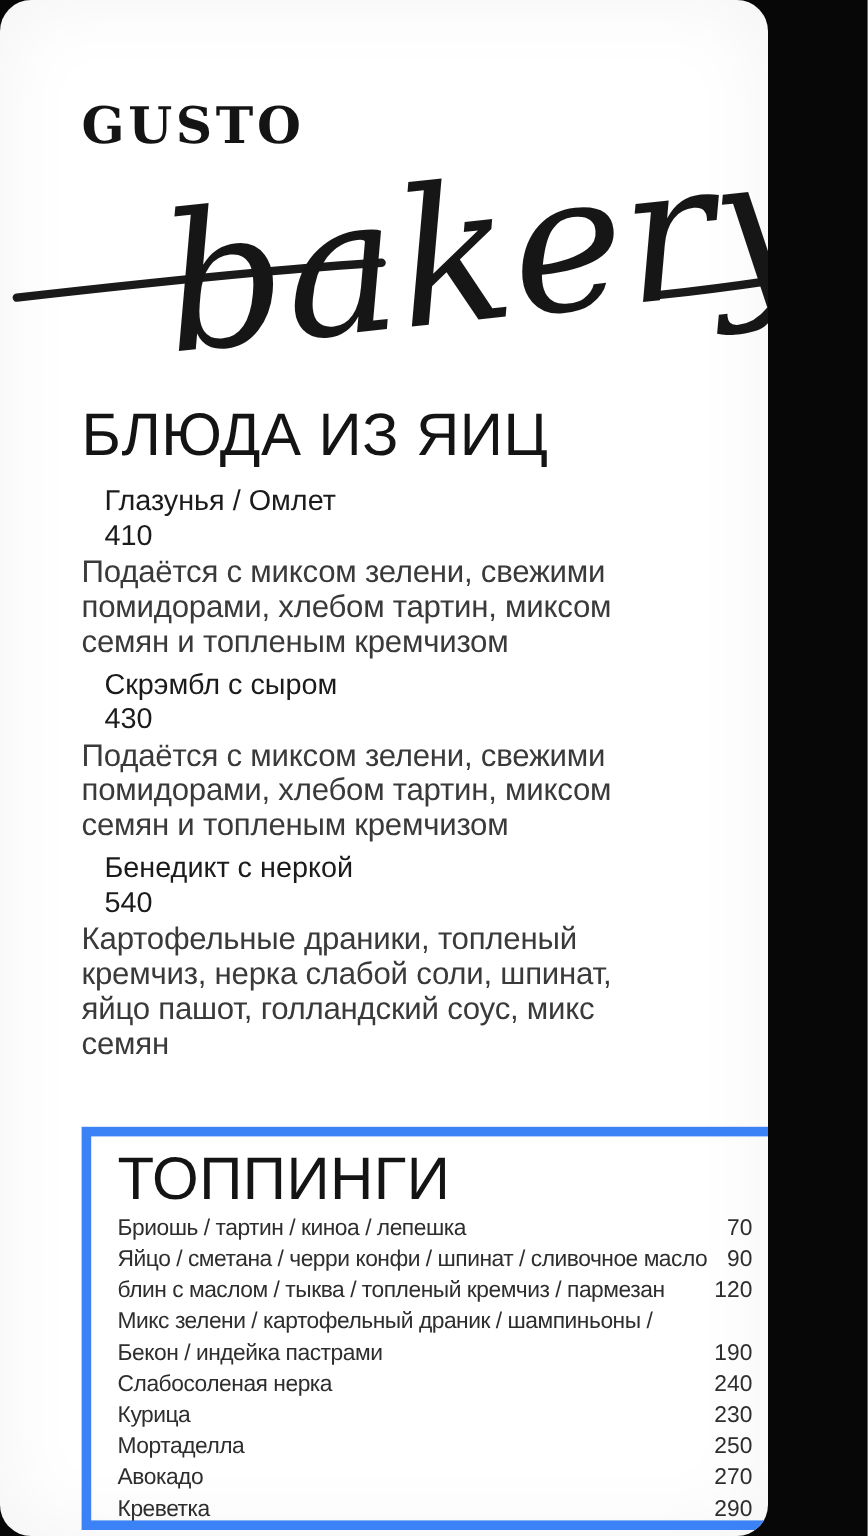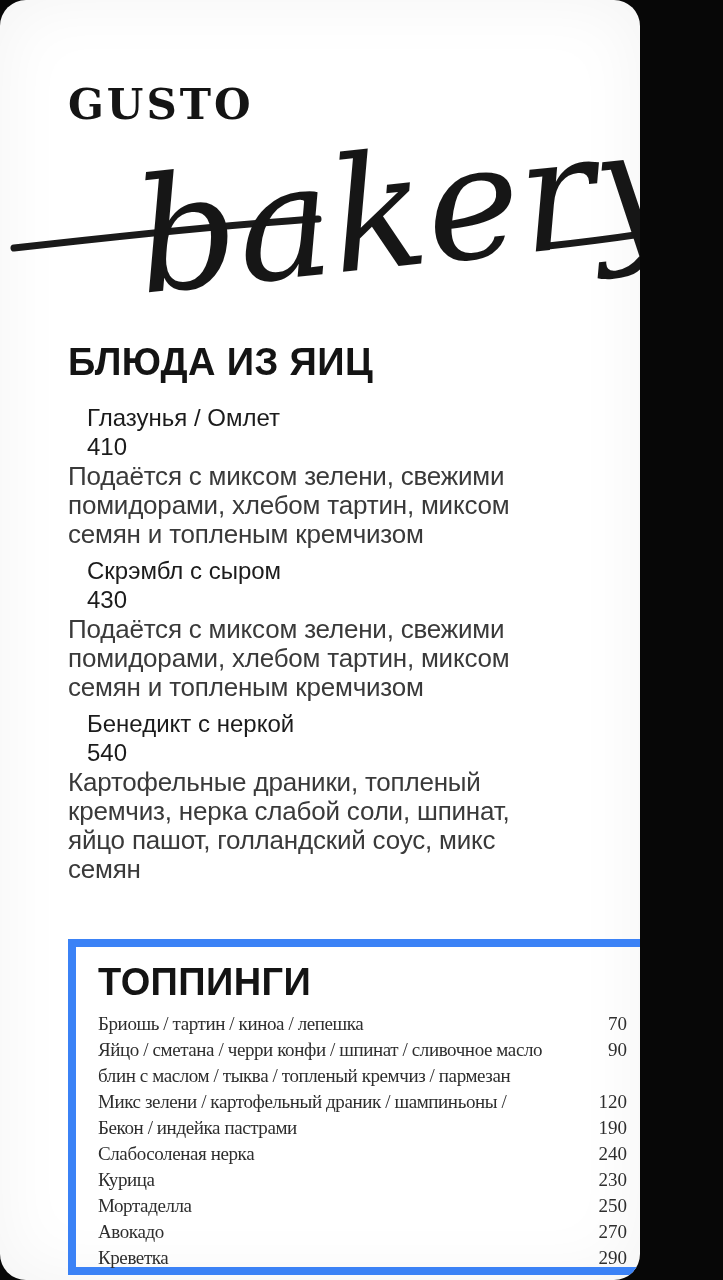--- a/index.html
+++ b/index.html
@@ -29,22 +29,22 @@
   .script-wrap {
     position:absolute; left:0; top:70px;
     width:723px; height:290px;
   }
   .script-wrap svg { display:block; }
   
   .egg-section {
     position:absolute; left:68px; top:341px; width:587px;
   }
   .section-title {
-    font-size:38px;
-    font-weight:bold;
+    font-size:50px;
+    font-weight:normal;
     letter-spacing:0.4px;
     color:#141414;
     line-height:42px;
   }
   .egg-section .section-title { margin-bottom:20px; }
   .menu-item { margin-bottom:7px; }
   .item-head {
     display:flex; justify-content:space-between; align-items:baseline;
     font-size:24px; line-height:29px; color:#1b1b1b;flex-direction:column;
   }
@@ -58,24 +58,23 @@
   .toppings-box {
     position:absolute; left:68px; top:939px;
     width:587px; height:336px;
     box-sizing:border-box;
     border:8px solid #3b82f6;
     padding:16px 20px 10px 22px;
     background:transparent;
   }
   .toppings-box .section-title { line-height:38px; margin-bottom:10px; }
   .topping-row {
-    display:flex; justify-content:space-between; align-items:flex-end;
+    display:flex; justify-content:space-between; align-items:flex-start;
     font-size:19px; line-height:26px; color:#2e2e2e;
     letter-spacing:-0.4px;
-    font-family:Liberation Serif, serif;
   }
   .topping-name div { white-space:nowrap; }
   .topping-price { margin-left:10px; text-align:right; white-space:nowrap; letter-spacing:0; }
 </style>
 </head>
 <body>
 
 <div class="card">
 
   <div class="logo-gusto">GUSTO</div>

